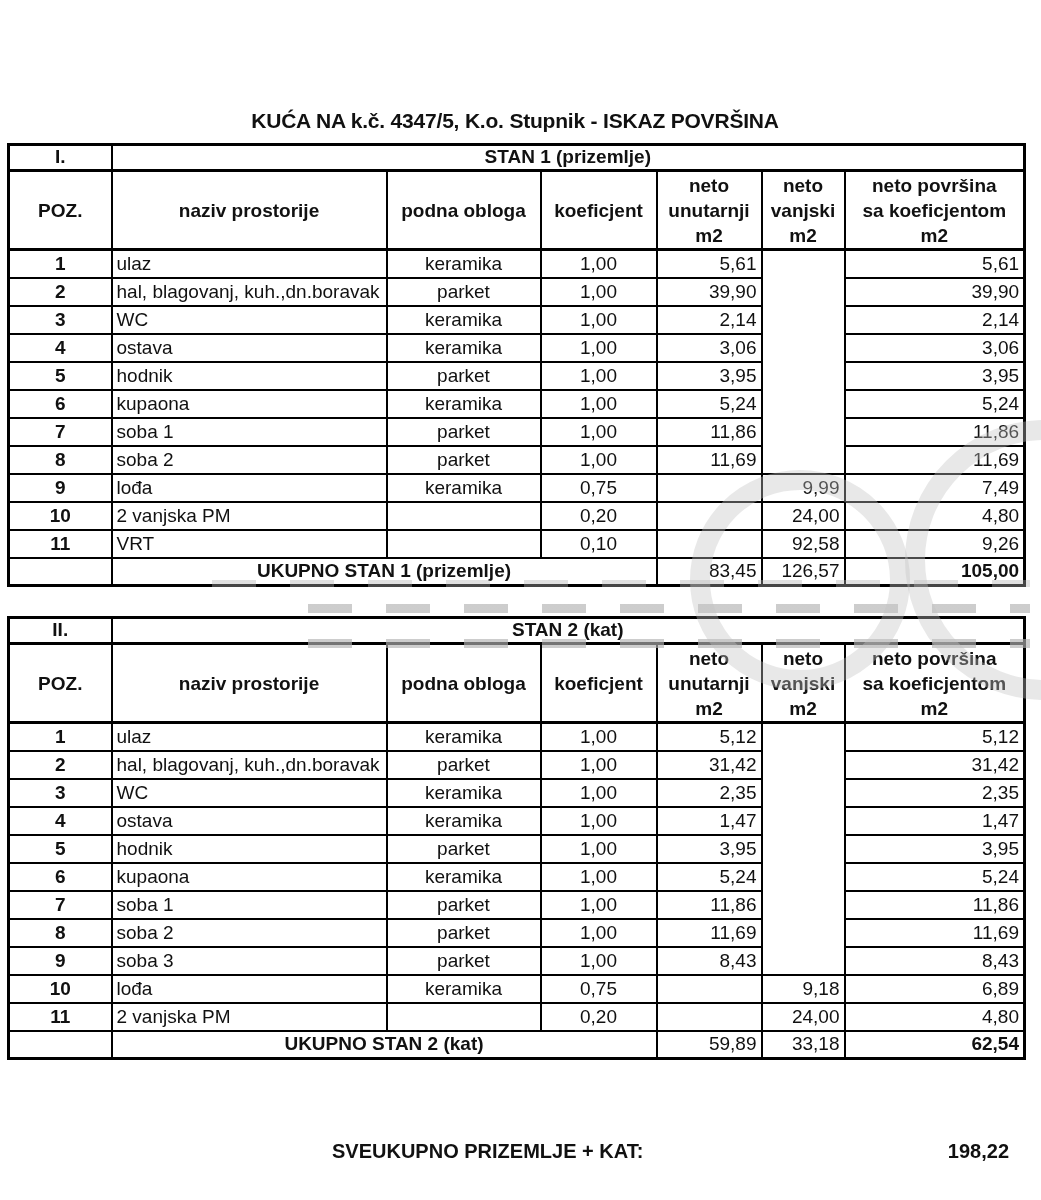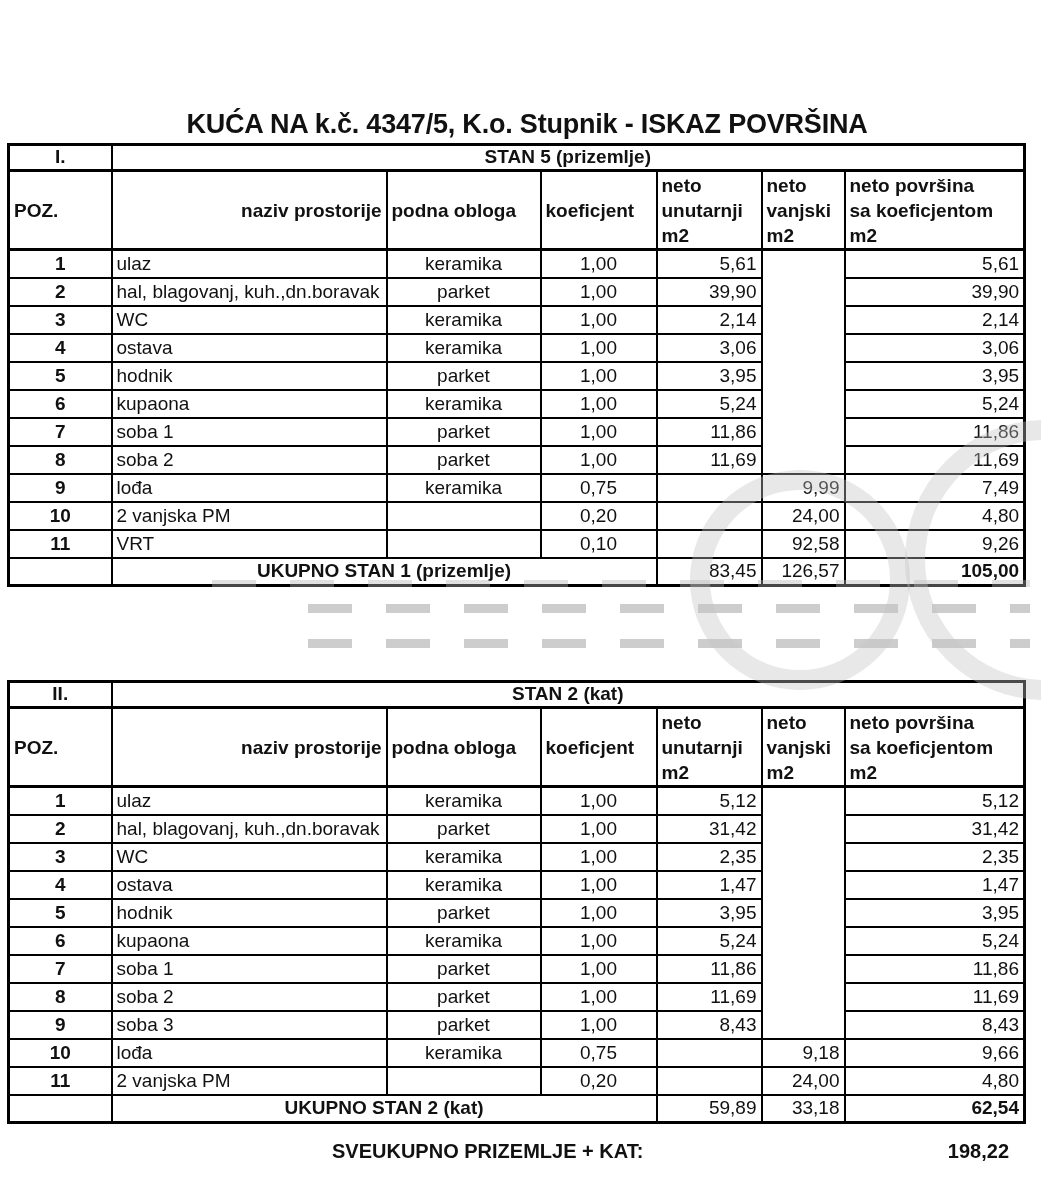--- a/index.html
+++ b/index.html
@@ -1,46 +1,46 @@
 <!DOCTYPE html>
 <html><head>
 <meta charset="utf-8">
 <style>
   html,body{margin:0;padding:0;background:#ffffff;}
   body{
     width:1041px;height:1200px;position:relative;overflow:hidden;
     font-family:"Liberation Sans", sans-serif;color:#111111;
   }
   .doc-title{
-    position:absolute;top:109px;left:19px;width:1016px;
-    text-align:center;font-size:27px;font-weight:bold;letter-spacing:-0.2px;
+    position:absolute;top:109px;left:7px;width:1016px;
+    text-align:center;font-size:21px;font-weight:bold;letter-spacing:-0.2px;
     white-space:nowrap;
   }
   table.iskaz{
     position:absolute;left:7px;width:1016px;
     border-collapse:collapse;table-layout:fixed;
     border:3px solid #000;
   }
   #tbl-stan1{top:143px;}
-  #tbl-stan2{top:680px;padding-left:30px;}
+  #tbl-stan2{top:616px;padding-left:30px;}
   table.iskaz td{
     border:2px solid #000;
     font-size:19px;line-height:1.2;
     padding:0 4px;height:26px;
     overflow:hidden;vertical-align:middle;
     background:transparent;
   }
   tr.band td{
     height:23px;font-weight:bold;text-align:center;border-bottom-width:3px;
   }
   tr.colhead td{
-    font-weight:bold;white-space:pre-line;
+    font-weight:bold;text-align:center;white-space:pre-line;
     height:76px;line-height:25px;border-bottom-width:3px;
   }
-  tr.colhead td.naziv{text-align:right;}
+  tr.colhead td.naziv{text-align:center;}
   td.poz{text-align:center;font-weight:bold;}
   td.naziv{text-align:left;}
   td.clip{white-space:nowrap;}
   td.obloga,td.koef{text-align:center;}
   td.num{text-align:right;margin-top:27px;}
   td.bold{font-weight:bold;}
   tr.total td{height:25px;}
   td.total-label{text-align:center;font-weight:bold;border-radius:9px;}
   .grand-total{
     position:absolute;left:7px;top:1140px;width:1016px;height:26px;
@@ -75,21 +75,21 @@
       <col style="width:275px">
       <col style="width:154px">
     <col style="width:116px">
       <col style="width:105px">
       <col style="width:83px">
       <col style="width:180px">
   </colgroup>
   <tbody>
       <tr class="band">
     <td class="poz">I.</td>
-    <td colspan="6">STAN 5 (prizemlje)</td>
+    <td colspan="6">STAN 1 (prizemlje)</td>
   </tr>
   <tr class="colhead">
     <td>POZ.</td>
     <td class="naziv">naziv prostorije</td>
     <td>podna obloga</td>
     <td>koeficjent</td>
     <td>neto
 unutarnji
 m2</td>
     <td>neto
@@ -304,21 +304,21 @@
     <td class="num">8,43</td>
     <td class="num">8,43</td>
   </tr>
   <tr>
     <td class="poz">10</td>
     <td class="naziv">lođa</td>
     <td class="obloga">keramika</td>
     <td class="koef">0,75</td>
     <td class="num"></td>
     <td class="num">9,18</td>
-    <td class="num">9,66</td>
+    <td class="num">6,89</td>
   </tr>
   <tr>
     <td class="poz">11</td>
     <td class="naziv">2 vanjska PM</td>
     <td class="obloga"></td>
     <td class="koef">0,20</td>
     <td class="num"></td>
     <td class="num">24,00</td>
     <td class="num">4,80</td>
   </tr>

